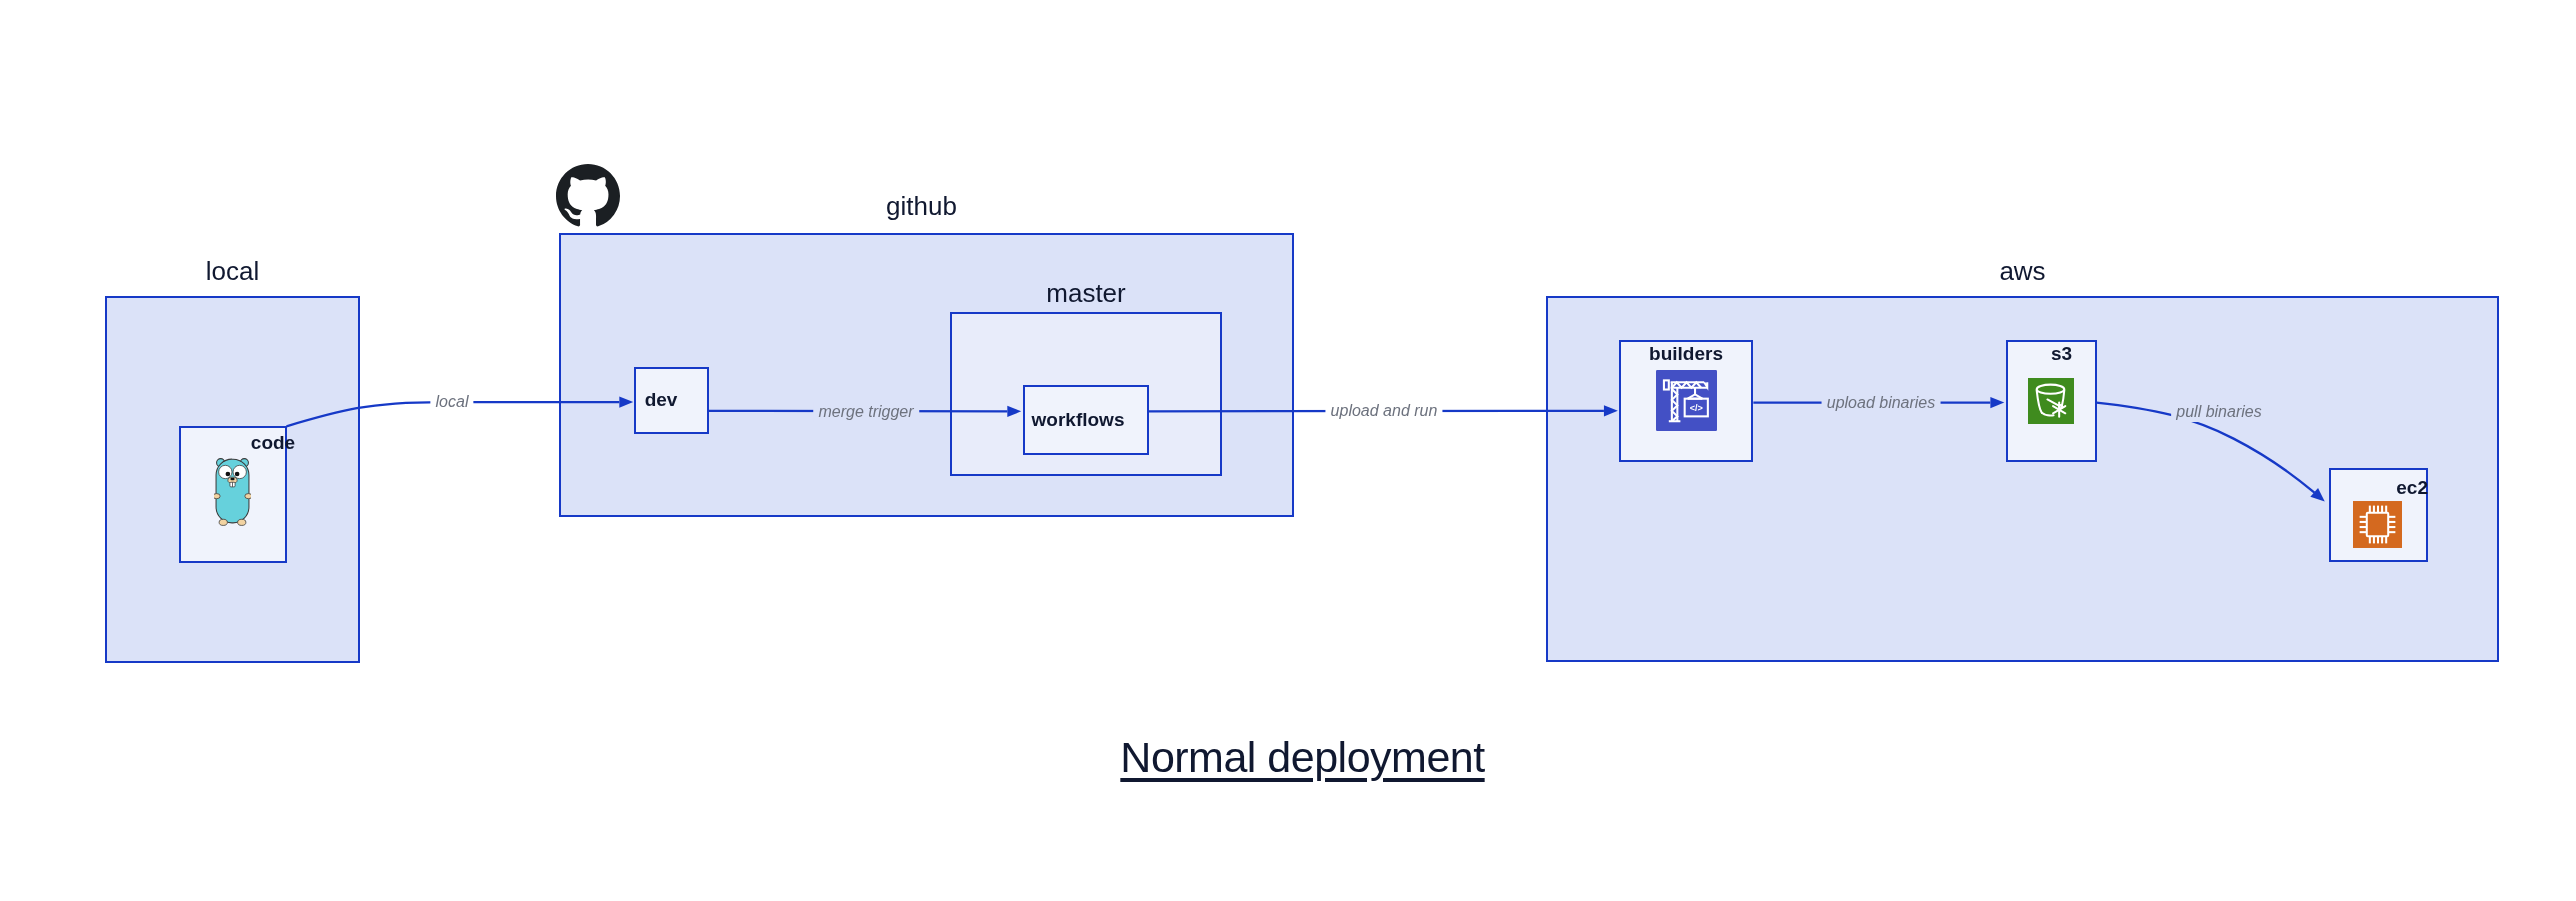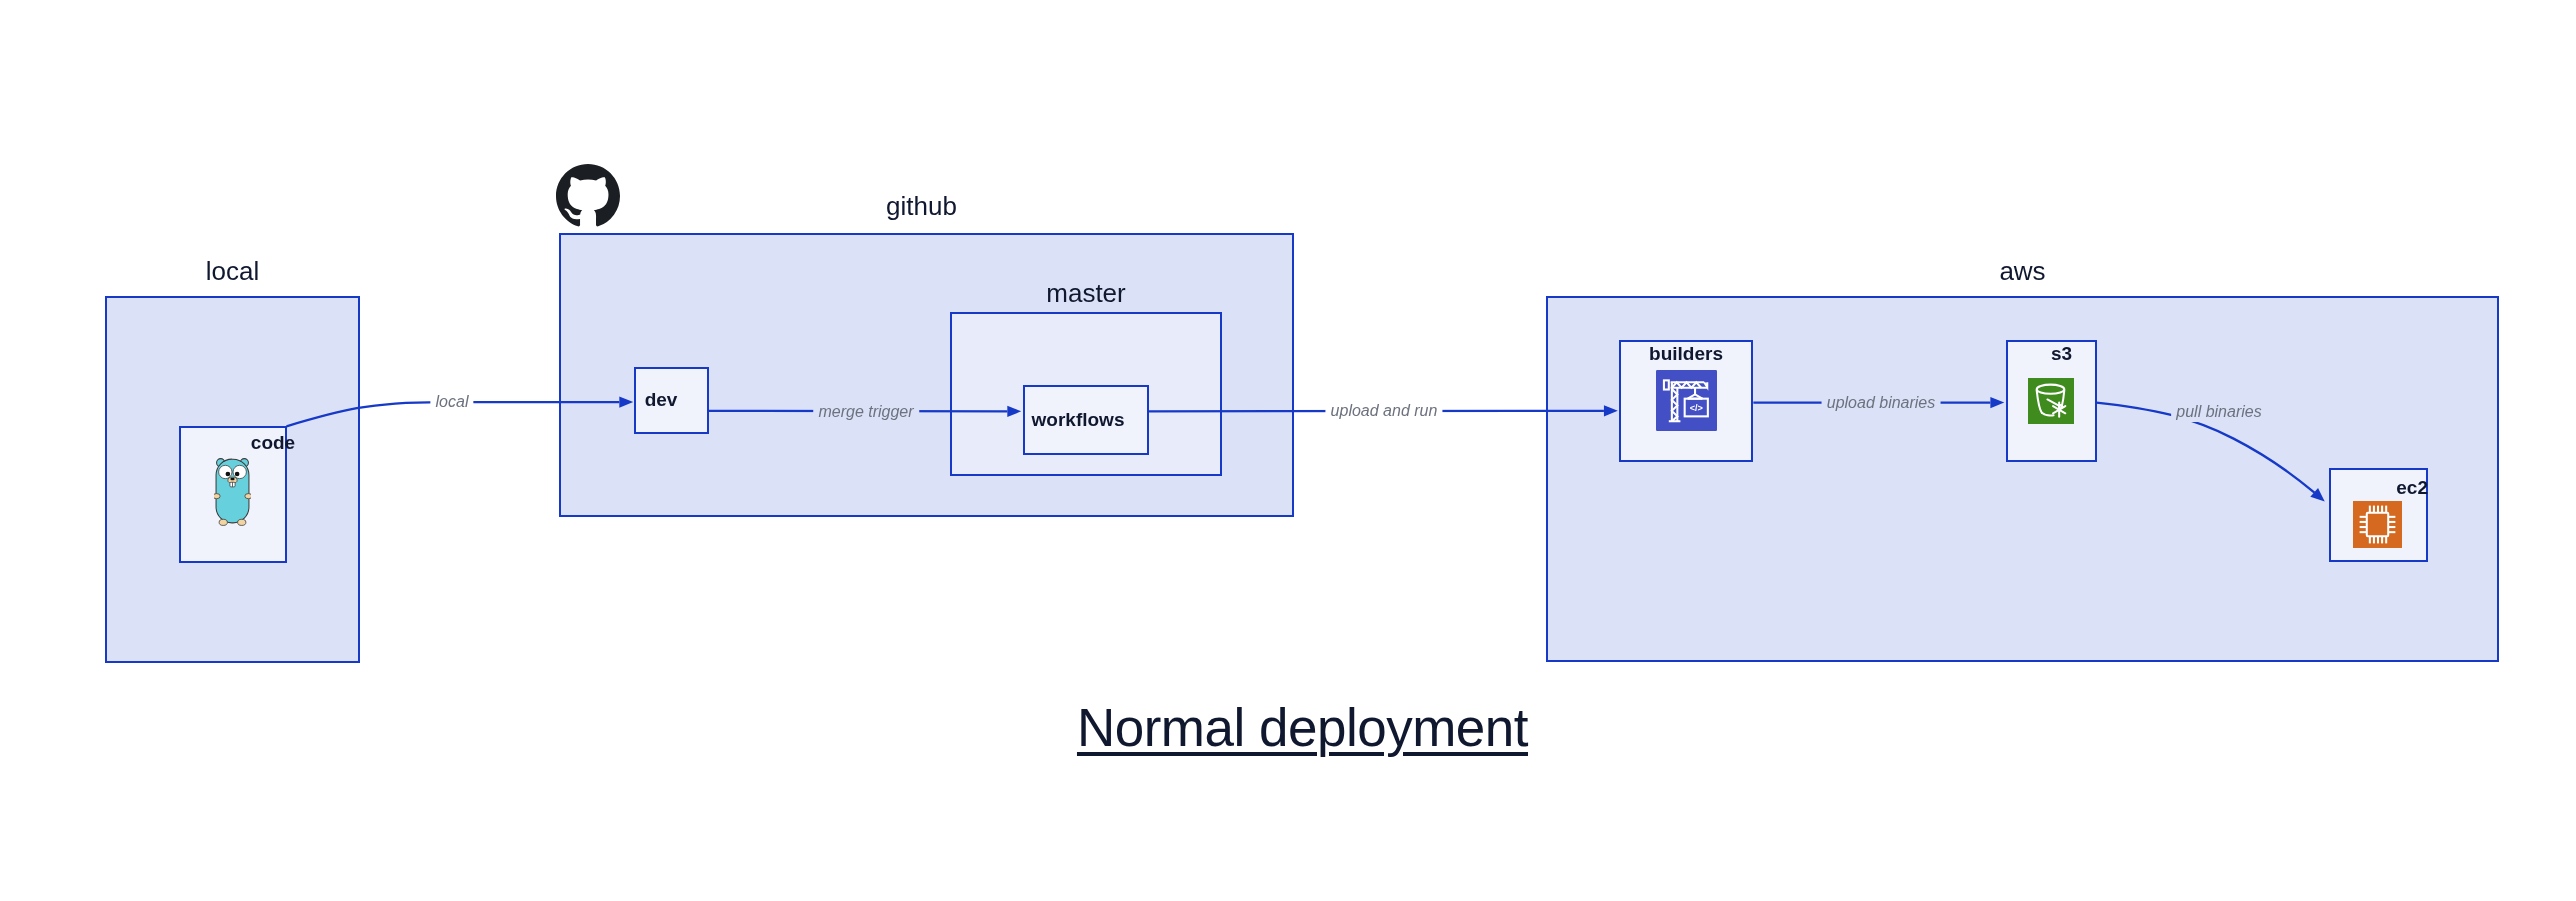--- a/index.html
+++ b/index.html
@@ -36,22 +36,22 @@
   #edge-layer polygon{fill:var(--edge-blue,#1639c7);}
   .edge-label{
     position:absolute;z-index:6;transform:translate(-50%,-50%);
     color:var(--edge-label-gray,#6d727e);font-style:italic;font-size:16px;
     white-space:nowrap;padding:1px 5.2px;background:var(--canvas-bg,#ffffff);
   }
   .edge-label.on-cluster{background:var(--cluster-fill,#dbe2f8);}
   .icon{position:absolute;z-index:4;}
   .page-title{
     position:absolute;z-index:6;color:var(--text-navy,#101830);
-    font-size:53px;letter-spacing:-0.5px;text-align:center;
-    text-decoration:underline;text-decoration-thickness:3.6px;text-underline-offset:6.2px;
+    font-size:43px;letter-spacing:-0.5px;text-align:center;
+    text-decoration:underline;text-decoration-thickness:3.6px;text-underline-offset:6.2px;margin-top:36px;
   }
 </style>
 </head>
 <body>
 
 <div class="cluster" style="left:105px;top:296px;width:255px;height:367px;"></div>
 <div class="cluster" style="left:559px;top:233px;width:735px;height:284px;"></div>
 <div class="cluster master" style="left:950px;top:312px;width:272px;height:164px;"></div>
 <div class="cluster" style="left:1546px;top:296px;width:953px;height:366px;"></div>
 

